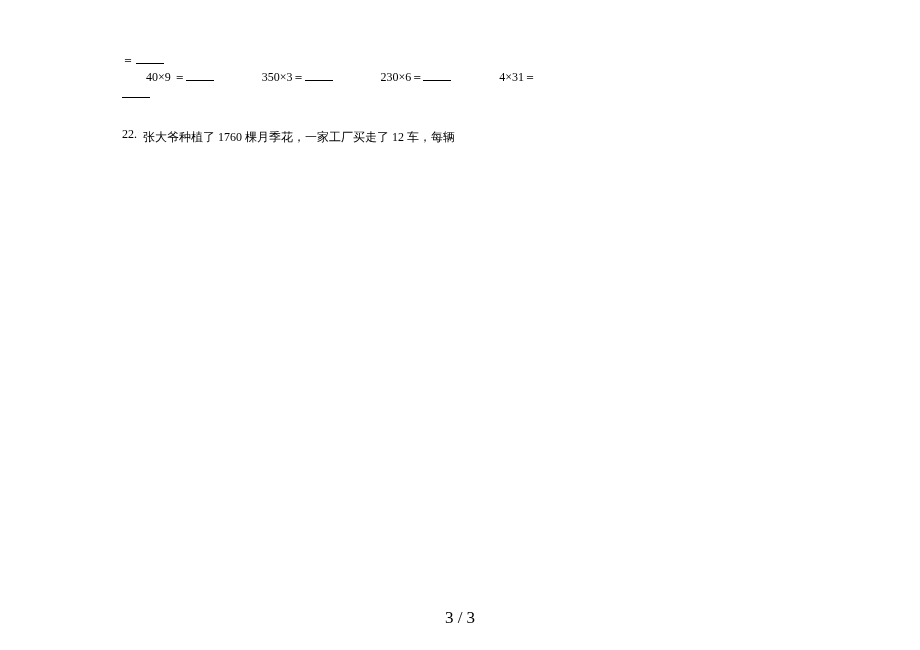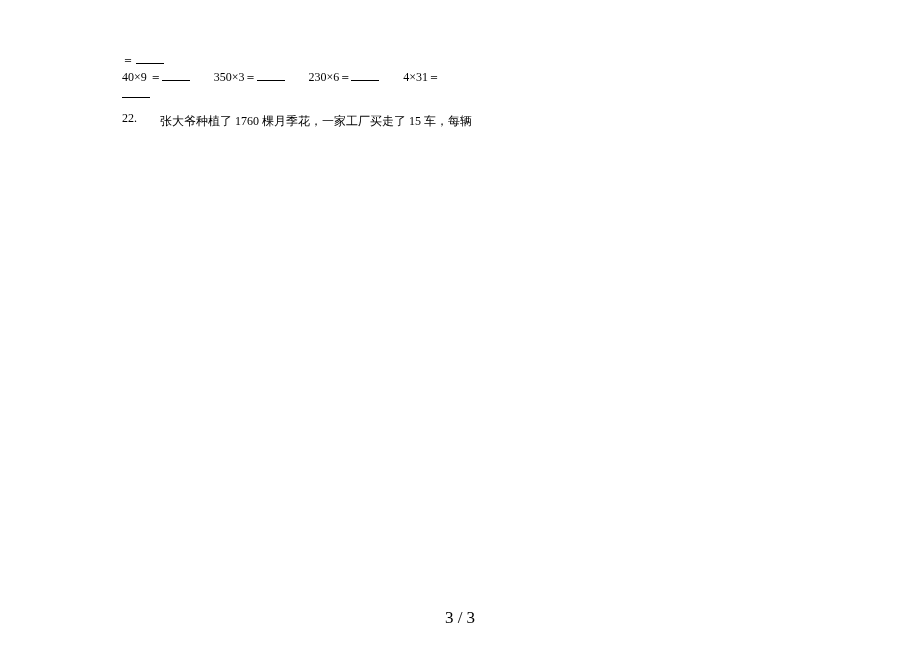--- a/index.html
+++ b/index.html
@@ -34,32 +34,33 @@
     .blank-28 { width: 28px; }
     .line2 {
       display: flex;
       align-items: baseline;
       gap: 0;
     }
     .eq-group {
       display: inline-flex;
       align-items: baseline;
       white-space: nowrap;
+      margin-left: 24px;
     }
     .gap { display: inline-block; width: 24px; }
     .line3 {
       margin-top: 2px;
       display: flex;
       align-items: baseline;
     }
     .q22 {
-      margin-top: 12px;
+      margin-top: 28px;
       display: flex;
       align-items: flex-start;
-      gap: 23px;
+      gap: 6px;
       font-family: Liberation Serif, serif;
     }
     .q22-num {
       white-space: nowrap;
     }
     .q22-body {
       line-height: 1.9;
     }
     .q22-l2 {
       padding-left: 36px;
@@ -105,19 +106,19 @@
     </span>
   </div>
 
   <div class="line3">
     <span class="blank blank-28"></span>
   </div>
 
   <div class="q22">
     <div class="q22-num">22.</div>
     <div class="q22-body">
-      <div>张大爷种植了 1760 棵月季花，一家工厂买走了 15 车，每辆</div>
+      <div>张大爷种植了 1760 棵月季花，一家工厂买走了 12 车，每辆</div>
     </div>
   </div>
 
 </div>
 
 <div class="pager">3 / 3</div>
 
 </body></html>

